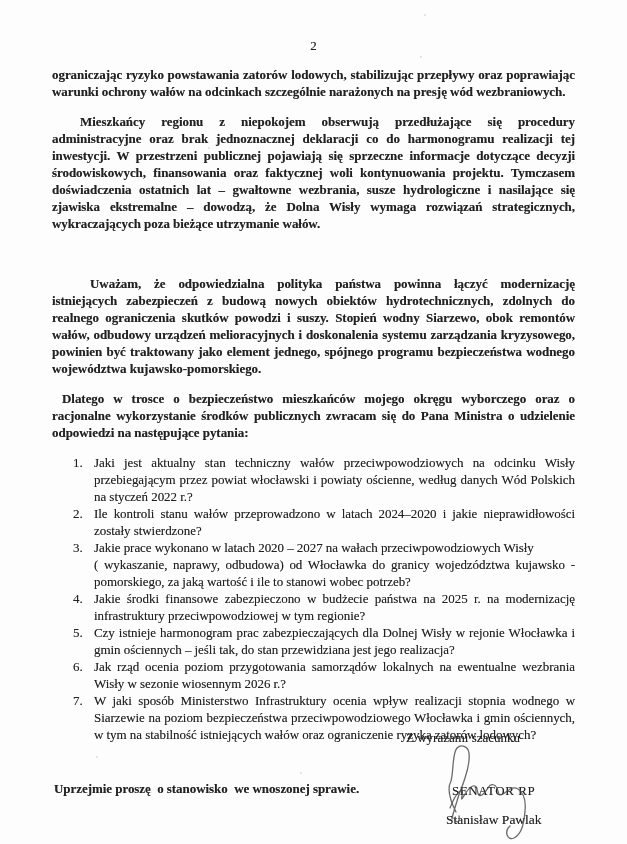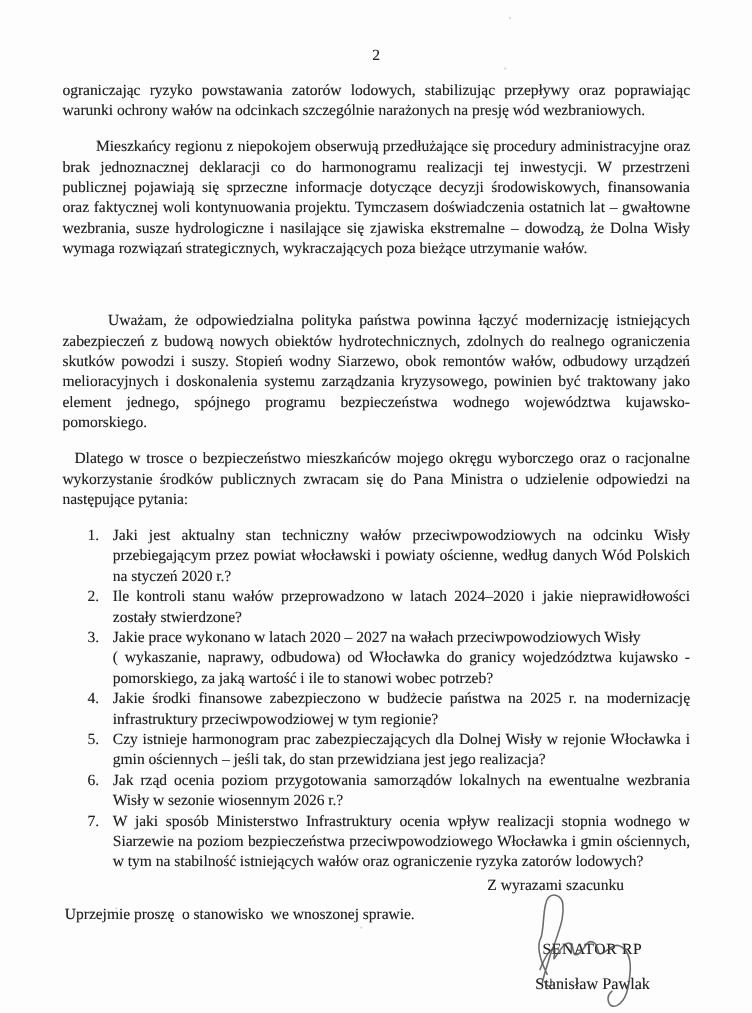--- a/index.html
+++ b/index.html
@@ -12,30 +12,30 @@
   .page * { text-shadow:0 0 0.5px rgba(40,40,40,0.45); }
   .pageno {
     position:absolute; top:38px; left:0; width:100%;
     text-align:center; font-size:13px;
   }
   .content {
     position:absolute; left:52px; top:66px; width:523px;
     font-size:13px; line-height:17px; text-align:justify;
     letter-spacing:-0.05px;
   }
-  .content p { margin:0 0 13px 0; }
+  .content p { margin:0 0 13px 0;font-weight:bold; }
   p.cont  { text-indent:0; }
   p.ind28 { text-indent:28px; }
   p.ind38 { text-indent:38px;margin-top:43px; }
   p.ind10 { text-indent:10px; }
   ol.questions { list-style:none; margin:0; padding:0; }
   ol.questions li { position:relative; padding-left:42px; margin:0; text-align:justify; }
   .qnum { position:absolute; left:21px; top:0; }
   .qtext { white-space:pre-line; }
-  p.closing { margin:27px 0 0 2px; text-align:left; white-space:pre-wrap; }
+  p.closing { margin:37px 0 0 2px; text-align:left; white-space:pre-wrap; }
   .salutation { position:absolute; left:406px; top:730px; font-size:13px; }
   .sig-title  { position:absolute; left:452px; top:783px; font-size:13px; letter-spacing:0.6px; }
   .sig-name   { position:absolute; left:446px; top:812px; font-size:13.5px; }
   svg.signature { position:absolute; left:430px; top:738px; width:120px; height:106px; }
   svg.signature path { fill:none; stroke:#4a4a4a; stroke-width:1.3; stroke-linecap:round; opacity:0.82; }
   .speck { position:absolute; width:2px; height:2px; border-radius:50%; background:#9a9a9a; opacity:0.35; }
 </style>
 </head>
 <body>
 
@@ -45,21 +45,21 @@
 
   <div class="content">
     <p class="cont">ograniczając ryzyko powstawania zatorów lodowych, stabilizując przepływy oraz poprawiając warunki ochrony wałów na odcinkach szczególnie narażonych na presję wód wezbraniowych.</p>
     <p class="ind28">Mieszkańcy regionu z niepokojem obserwują przedłużające się procedury administracyjne oraz brak jednoznacznej deklaracji co do harmonogramu realizacji tej inwestycji. W przestrzeni publicznej pojawiają się sprzeczne informacje dotyczące decyzji środowiskowych, finansowania oraz faktycznej woli kontynuowania projektu. Tymczasem doświadczenia ostatnich lat – gwałtowne wezbrania, susze hydrologiczne i nasilające się zjawiska ekstremalne – dowodzą, że Dolna Wisły wymaga rozwiązań strategicznych, wykraczających poza bieżące utrzymanie wałów.</p>
     <p class="ind38">Uważam, że odpowiedzialna polityka państwa powinna łączyć modernizację istniejących zabezpieczeń z budową nowych obiektów hydrotechnicznych, zdolnych do realnego ograniczenia skutków powodzi i suszy. Stopień wodny Siarzewo, obok remontów wałów, odbudowy urządzeń melioracyjnych i doskonalenia systemu zarządzania kryzysowego, powinien być traktowany jako element jednego, spójnego programu bezpieczeństwa wodnego województwa kujawsko-pomorskiego.</p>
     <p class="ind10">Dlatego w trosce o bezpieczeństwo mieszkańców mojego okręgu wyborczego oraz o racjonalne wykorzystanie środków publicznych zwracam się do Pana Ministra o udzielenie odpowiedzi na następujące pytania:</p>
 
     <ol class="questions">
       <li>
         <span class="qnum">1.</span>
-        <span class="qtext">Jaki jest aktualny stan techniczny wałów przeciwpowodziowych na odcinku Wisły przebiegającym przez powiat włocławski i powiaty ościenne, według danych Wód Polskich na styczeń 2020 r.?</span>
+        <span class="qtext">Jaki jest aktualny stan techniczny wałów przeciwpowodziowych na odcinku Wisły przebiegającym przez powiat włocławski i powiaty ościenne, według danych Wód Polskich na styczeń 2022 r.?</span>
       </li>
       <li>
         <span class="qnum">2.</span>
         <span class="qtext">Ile kontroli stanu wałów przeprowadzono w latach 2024–2020 i jakie nieprawidłowości zostały stwierdzone?</span>
       </li>
       <li>
         <span class="qnum">3.</span>
         <span class="qtext">Jakie prace wykonano w latach 2020 – 2027 na wałach przeciwpowodziowych Wisły
 ( wykaszanie, naprawy, odbudowa) od Włocławka do granicy wojedzództwa kujawsko - pomorskiego, za jaką wartość i ile to stanowi wobec potrzeb?</span>
       </li>

